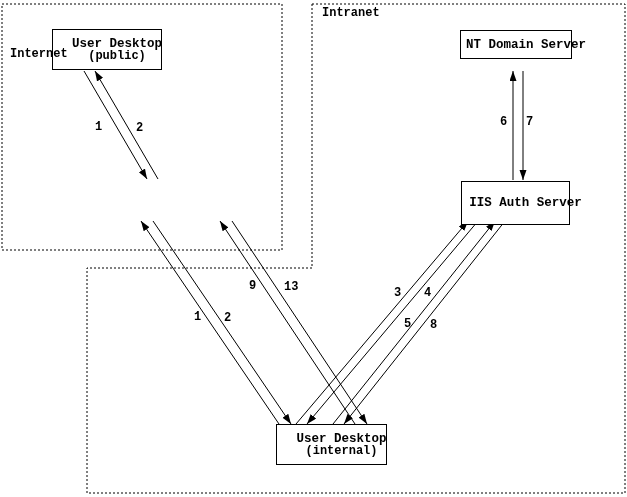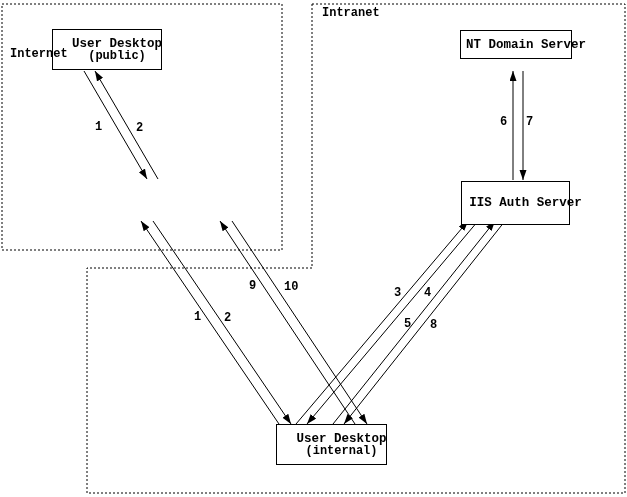--- a/index.html
+++ b/index.html
@@ -124,18 +124,18 @@
     <span class="node-subtitle">(internal)</span>
   </div>
 
 <span class="edge-label" style="left: 95px; top: 121px;">1</span>
     <span class="edge-label" style="left: 136px; top: 122px;">2</span>
     <span class="edge-label" style="left: 500px; top: 116px;">6</span>
     <span class="edge-label" style="left: 526px; top: 116px;">7</span>
     <span class="edge-label" style="left: 194px; top: 311px;">1</span>
     <span class="edge-label" style="left: 224px; top: 312px;">2</span>
     <span class="edge-label" style="left: 249px; top: 280px;">9</span>
-    <span class="edge-label" style="left: 284px; top: 281px;">10</span>
+    <span class="edge-label" style="left: 284px; top: 281px;">13</span>
     <span class="edge-label" style="left: 394px; top: 287px;">3</span>
     <span class="edge-label" style="left: 424px; top: 287px;">4</span>
     <span class="edge-label" style="left: 404px; top: 318px;">5</span>
     <span class="edge-label" style="left: 430px; top: 319px;">8</span>
   </div>
 
 </body></html>

